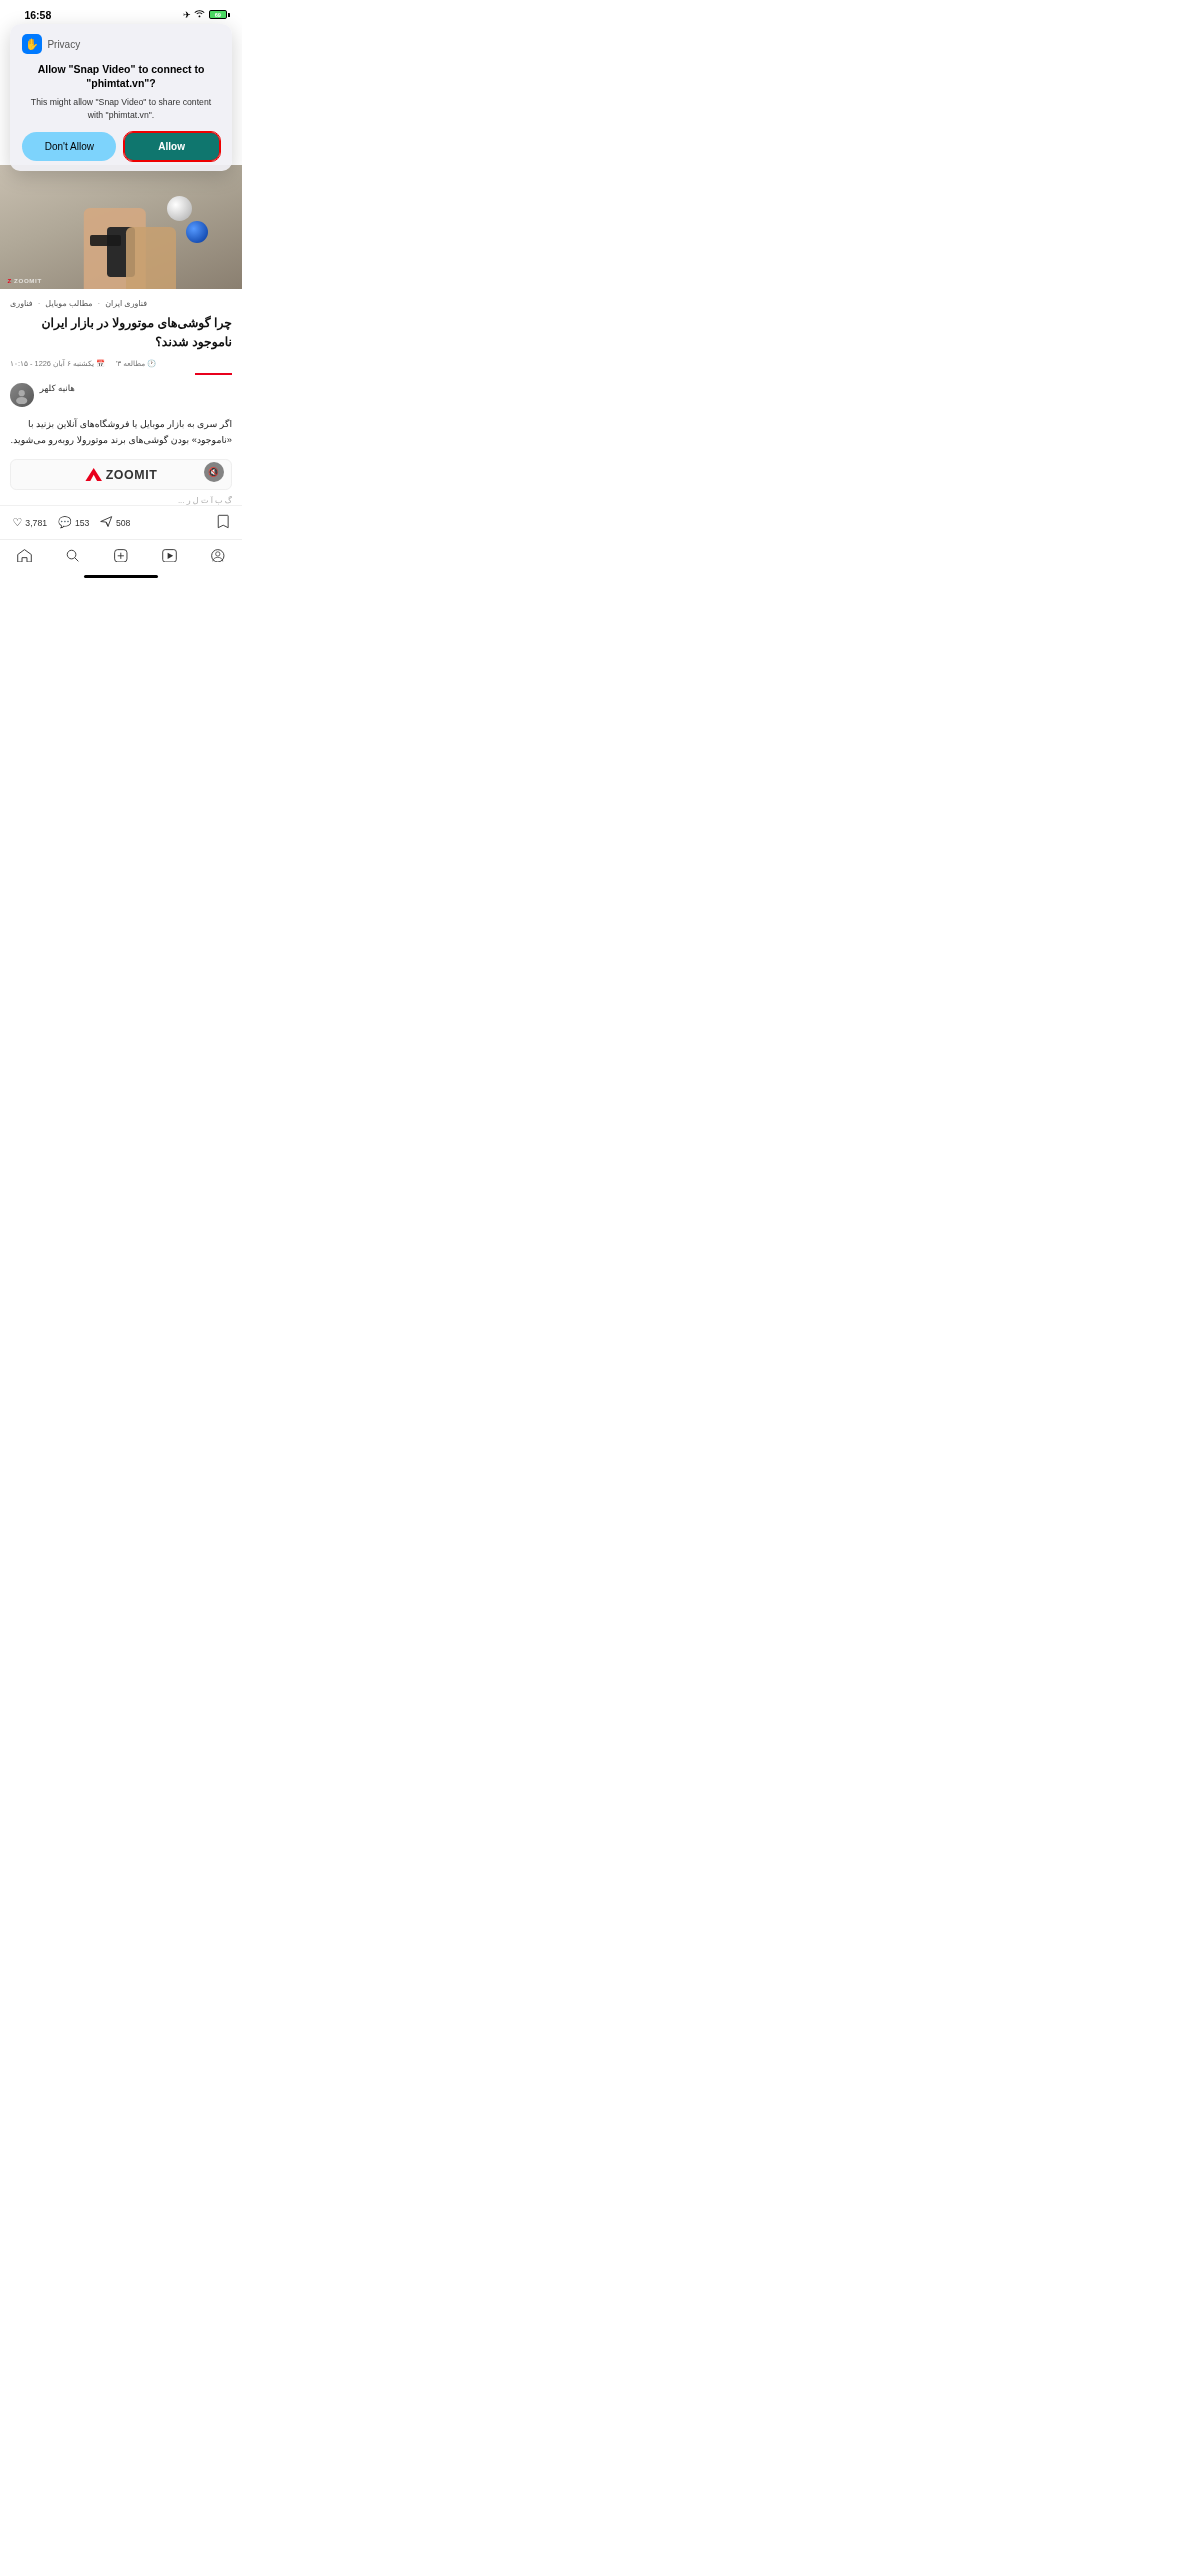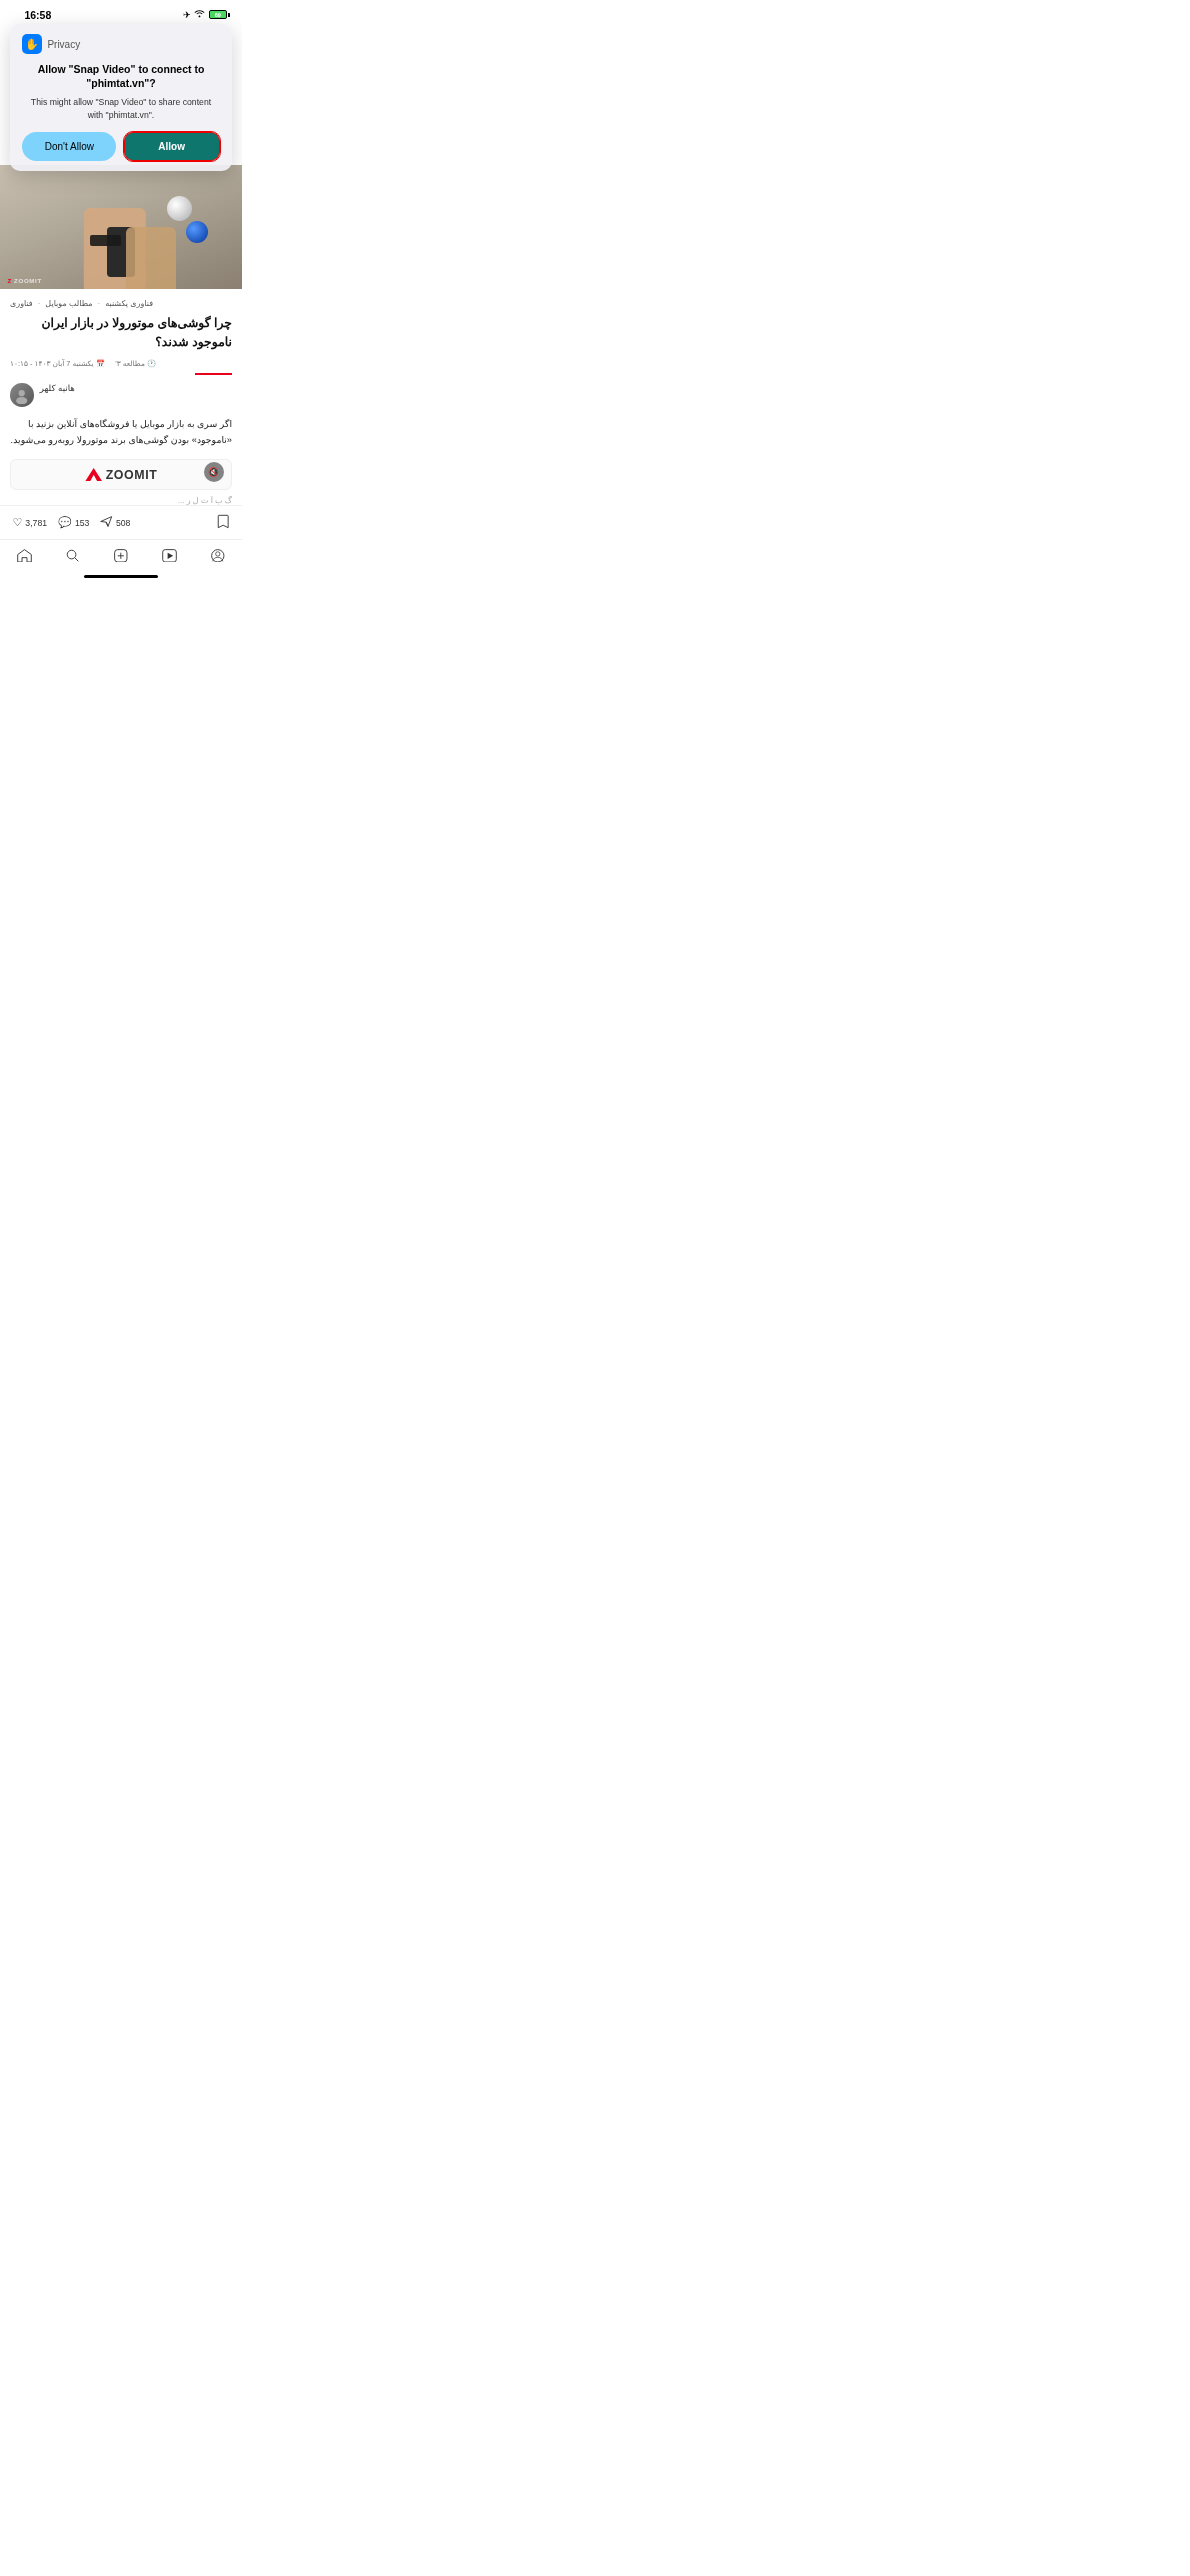--- a/index.html
+++ b/index.html
@@ -427,37 +427,37 @@
   <div class="marble-silver"></div>
   <div class="marble-blue"></div>
   <div class="zoomit-watermark">
     <span class="zoomit-z">Z</span> ZOOMIT
   </div>
 </div>
 
 <div class="article-content">
 
   <div class="article-breadcrumb">
-    <span>فناوری یکشنبه</span>
+    <span>فناوری ایران</span>
     <span class="breadcrumb-sep">·</span>
     <span>مطالب موبایل</span>
     <span class="breadcrumb-sep">·</span>
     <span>فناوری</span>
   </div>
 
   <div class="article-title">چرا گوشی‌های موتورولا در بازار ایران ناموجود شدند؟</div>
 
   <div class="article-meta">
     <div class="meta-item">
       <span>🕐</span>
       <span>مطالعه ۳'</span>
     </div>
     <div class="meta-item">
       <span>📅</span>
-      <span>یکشنبه 7 آبان ۱۴۰۳ - ۱۰:۱۵</span>
+      <span>یکشنبه ۶ آبان 1226 - ۱۰:۱۵</span>
     </div>
   </div>
 
   <div class="red-line"></div>
 
   <div class="author-row">
     <span class="author-name">هانیه کلهر</span>
     <div class="author-avatar">
 
       <svg width="17.4" height="17.4" viewBox="0 0 28 28" fill="none">

